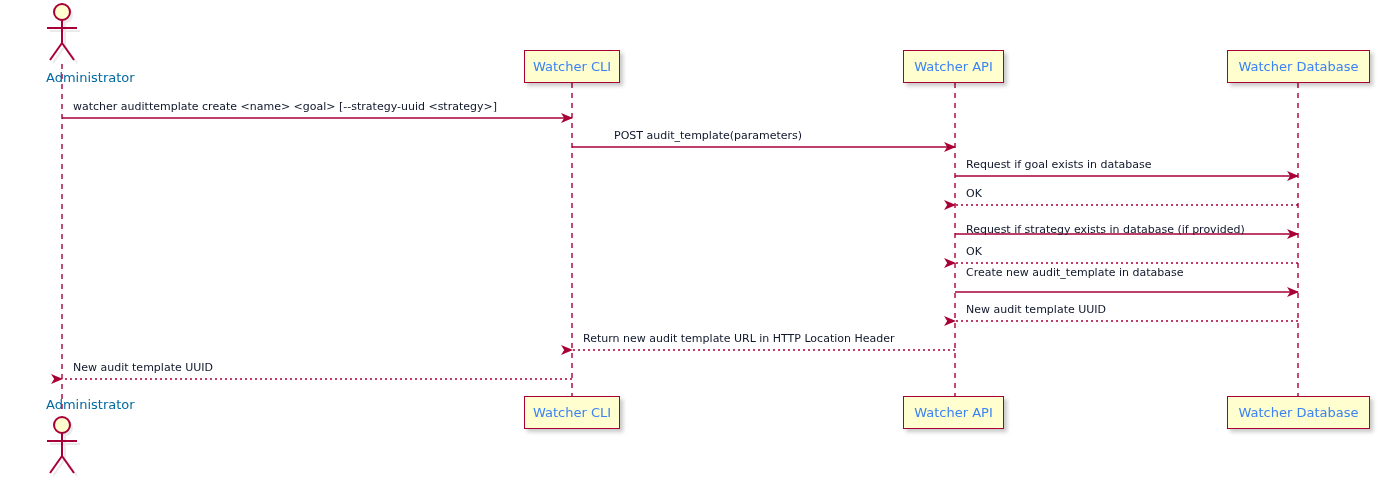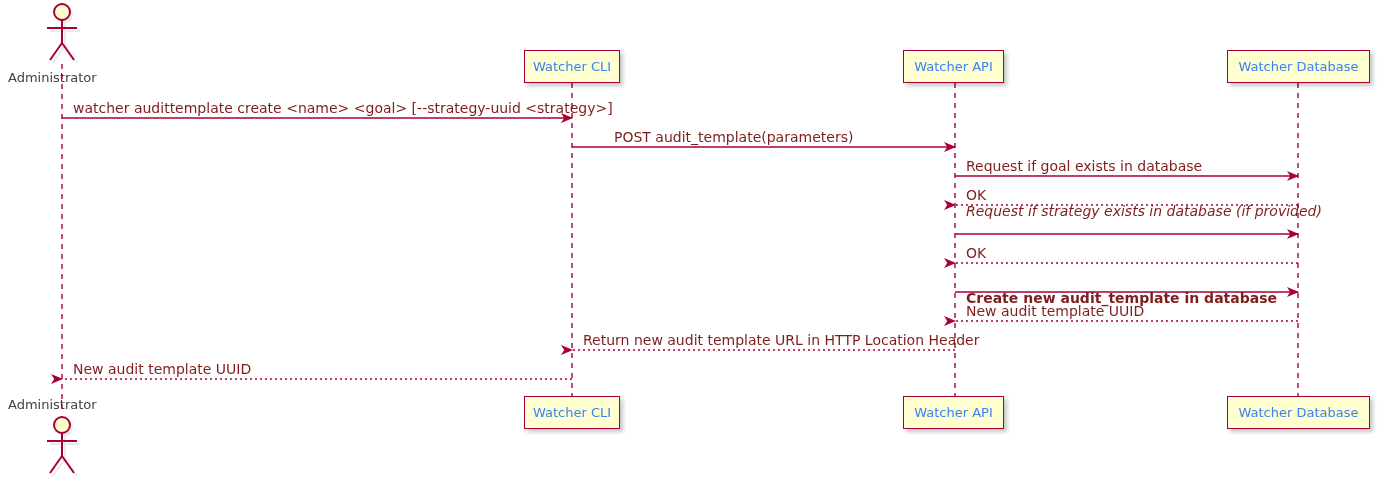--- a/index.html
+++ b/index.html
@@ -39,30 +39,31 @@
     font-size: 13px;
     color: #3b82f6;
     white-space: nowrap;
     line-height: 1;
   }
   
   .actor-label {
     position: absolute;
     font-family: "DejaVu Sans", sans-serif;
     font-size: 13px;
-    color: #404040;
+    color: #0369a1;
     white-space: nowrap;
     line-height: 1;
+    margin-left: 38px;
   }
   
   .msg-label {
     position: absolute;
     font-family: "DejaVu Sans", sans-serif;
-    font-size: 14px;
-    color: #7f1d1d;
+    font-size: 11px;
+    color: #0f172a;
     white-space: nowrap;
     line-height: 1;
   }
 </style>
 </head>
 <body>
 
 <div id="diagram">
 
   <svg id="canvas" xmlns="http://www.w3.org/2000/svg">
@@ -135,21 +136,21 @@
 
   <div class="pbox" style="left:524px; top:396px; width:96px; height:33px;">Watcher CLI</div>
   <div class="pbox" style="left:903px; top:396px; width:101px; height:33px;">Watcher API</div>
   <div class="pbox" style="left:1227px; top:396px; width:143px; height:33px;">Watcher Database</div>
 
   <div id="msg-labels">
       <div class="msg-label" style="top: 101px; left: 73px;">watcher audittemplate create &lt;name&gt; &lt;goal&gt; [--strategy-uuid &lt;strategy&gt;]</div>
       <div class="msg-label" style="top: 130px; left: 614px;">POST audit_template(parameters)</div>
       <div class="msg-label" style="top: 159px; left: 966px;">Request if goal exists in database</div>
       <div class="msg-label" style="top: 188px; left: 966px;">OK</div>
-      <div class="msg-label" style="top: 204px; left: 966px; font-style: italic;">Request if strategy exists in database (if provided)</div>
+      <div class="msg-label" style="top: 224px; left: 966px;">Request if strategy exists in database (if provided)</div>
       <div class="msg-label" style="top: 246px; left: 966px;">OK</div>
-      <div class="msg-label" style="top: 291px; left: 966px; font-weight: bold;">Create new audit_template in database</div>
+      <div class="msg-label" style="top: 267px; left: 966px;">Create new audit_template in database</div>
       <div class="msg-label" style="top: 304px; left: 966px;">New audit template UUID</div>
       <div class="msg-label" style="top: 333px; left: 583px;">Return new audit template URL in HTTP Location Header</div>
       <div class="msg-label" style="top: 362px; left: 73px;">New audit template UUID</div>
     </div>
 
 </div>
 
 </body></html>

